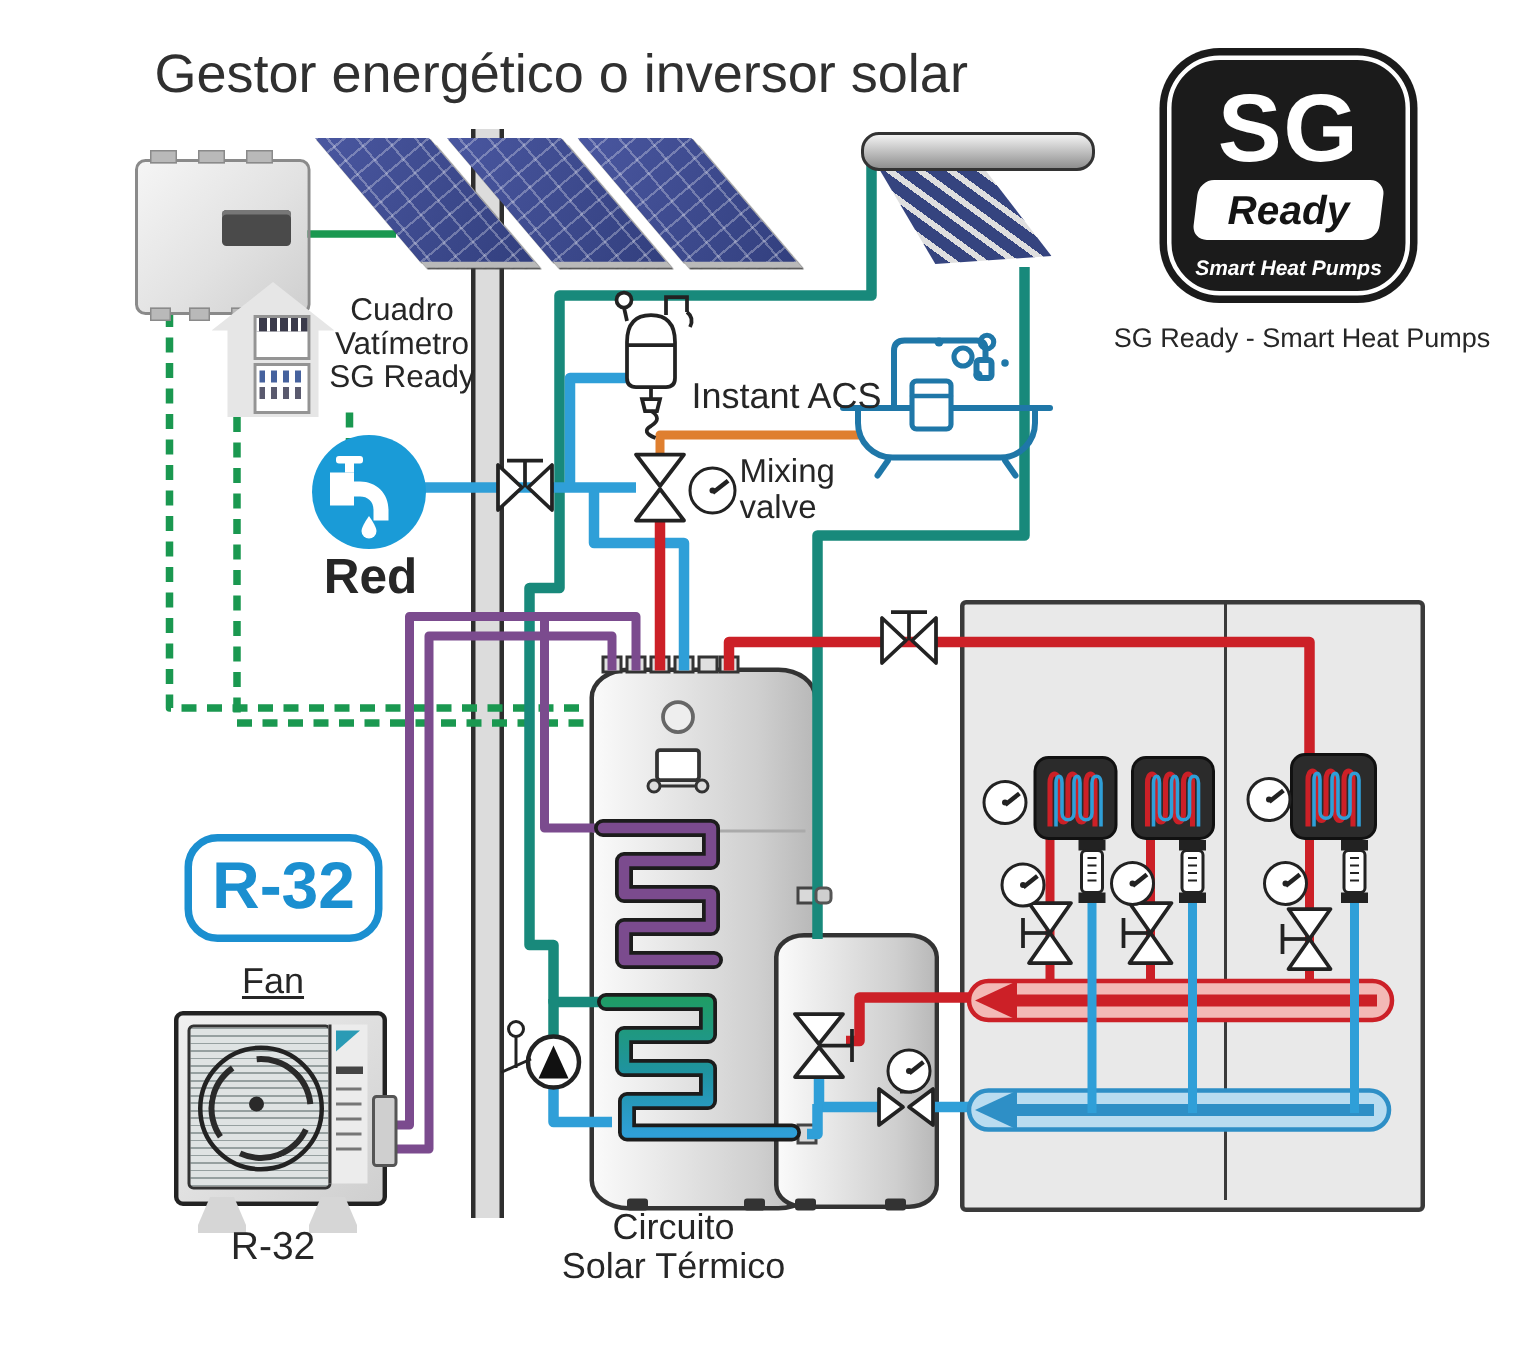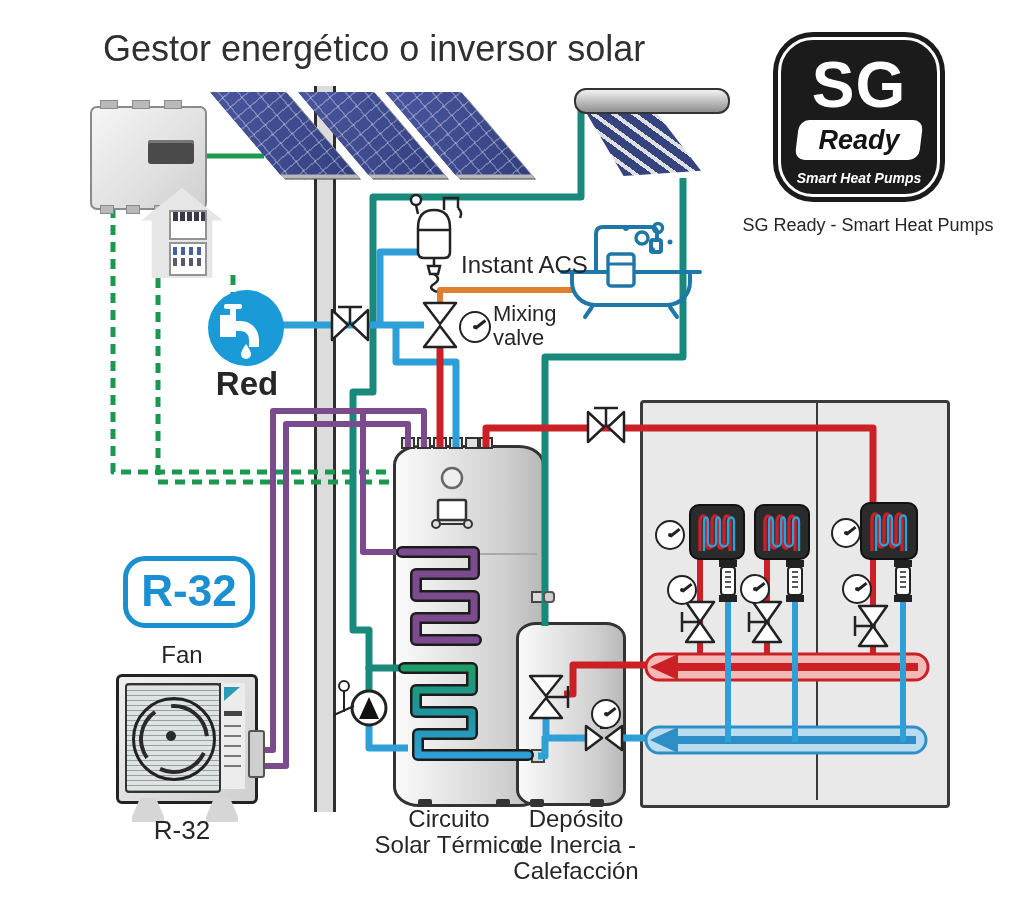--- a/index.html
+++ b/index.html
@@ -414,40 +414,40 @@
     <div class="sg-banner">
       <div class="sg-ready">Ready</div>
     </div>
     <div class="sg-sub">Smart Heat Pumps</div>
   </div>
 
   <div class="t" style="left:75px;top:30px;font-size:36px;color:#303030;">Gestor energético o inversor solar</div>
 
   <div class="t tc" style="left:840px;top:216px;font-size:18px;">SG Ready - Smart Heat Pumps</div>
 
+  <div class="t tc" style="left:240px;top:196px;font-size:21px;text-align:center;">
+    <div>Cuadro</div>
+    <div>Vatímetro</div>
+    <div>SG Ready</div>
+  </div>
 
   <div class="t tc" style="left:219px;top:366px;font-size:33px;font-weight:600;">Red</div>
 
   <div class="t" style="left:433px;top:252px;font-size:24px;">Instant ACS</div>
 
   <div class="t" style="left:465px;top:302px;font-size:22px;">
     <div>Mixing</div>
     <div>valve</div>
   </div>
 
 
   <div class="abs r32">R-32</div>
 
-  <div class="t tc" style="left:154px;top:642px;font-size:24px;">Fan</div>
+  <div class="t tc" style="left:154px;top:642px;font-size:24px;text-decoration:underline;">Fan</div>
   <div class="t tc" style="left:154px;top:816px;font-size:26px;">R-32</div>
 
   <div class="t tc" style="left:421px;top:806px;font-size:24px;text-align:center;">
     <div>Circuito</div>
     <div>Solar Térmico</div>
   </div>
 
-  <div class="t tc" style="left:548px;top:806px;font-size:24px;text-align:center;">
-    <div>Depósito</div>
-    <div>de Inercia -</div>
-    <div>Calefacción</div>
-  </div>
 
 </div>
 
 </body></html>

